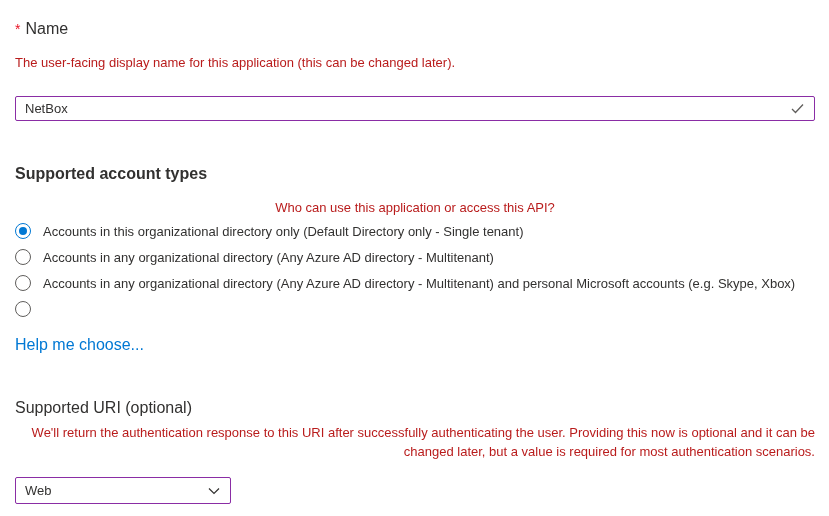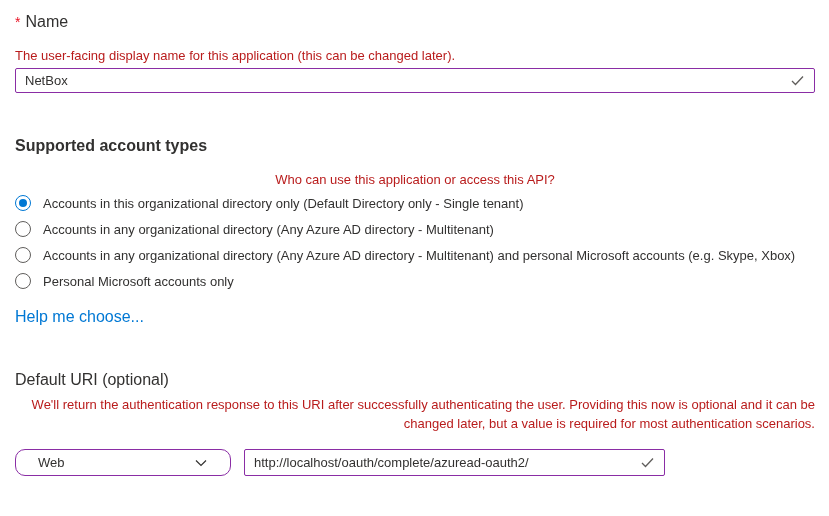--- a/index.html
+++ b/index.html
@@ -27,33 +27,33 @@
     color: #e81123;
     margin-right: 5px;
     font-size: 14px;
   }
   .field-desc {
     font-size: 13px;
     line-height: 18px;
     color: #b91c1c;
     max-width: 802px;
   }
-  .name-title { margin-top: 4px; }
+  .name-title { margin-top: 11px; }
   .name-desc { margin-top: 15px; }
   .text-field {
     box-sizing: border-box;
     border: 1px solid #8a2da5;
     border-radius: 2px;
     background: #ffffff;
     display: flex;
     align-items: center;
     padding: 0 9px;
   }
   .name-field {
-    margin-top: 3px;
+    margin-top: 24px;
     width: 800px;
     height: 25px;
   }
   .text-field input {
     flex: 1;
     border: none;
     outline: none;
     padding: 0;
     font-family: "Liberation Sans", "DejaVu Sans", sans-serif;
     font-size: 13px;
@@ -114,26 +114,26 @@
   .redirect-controls {
     margin-top: 16px;
     display: flex;
     align-items: center;
   }
   .platform-select {
     box-sizing: border-box;
     width: 216px;
     height: 27px;
     border: 1px solid #8a2da5;
-    border-radius: 10px;
+    border-radius: 2px;
     background: #ffffff;
     display: flex;
     align-items: center;
     justify-content: space-between;
-    padding: 0 22px;
+    padding: 0 9px;
     font-size: 13px;
     color: #323130;
     cursor: pointer;
   }
   .uri-field {
     margin-left: 13px;
     width: 421px;
     height: 27px;
   }
 </style>
@@ -166,38 +166,31 @@
     <div class="radio-row">
       <span class="radio-circle"></span>
       <span class="radio-label">Accounts in any organizational directory (Any Azure AD directory - Multitenant)</span>
     </div>
     <div class="radio-row">
       <span class="radio-circle"></span>
       <span class="radio-label">Accounts in any organizational directory (Any Azure AD directory - Multitenant) and personal Microsoft accounts (e.g. Skype, Xbox)</span>
     </div>
     <div class="radio-row">
       <span class="radio-circle"></span>
-      <span class="radio-label">Personal Microsoft accounts only</span>
     </div>
   </div>
 
   <a class="help-link">Help me choose...</a>
 
   
-  <div class="section-title redirect-title">Default URI (optional)</div>
+  <div class="section-title redirect-title">Supported URI (optional)</div>
   <div class="field-desc redirect-desc">We'll return the authentication response to this URI after successfully authenticating the user. Providing this now is optional and it can be changed later, but a value is required for most authentication scenarios.</div>
 
   <div class="redirect-controls">
     <div class="platform-select">
       <span>Web</span>
       <svg width="14" height="14" viewBox="0 0 14 14">
         <polyline points="2,4.5 7,9.5 12,4.5" fill="none" stroke="#323130" stroke-width="1.2"></polyline>
       </svg>
     </div>
-    <div class="text-field uri-field">
-      <input type="text" value="http://localhost/oauth/complete/azuread-oauth2/" style="">
-      <svg class="check-icon" width="15" height="15" viewBox="0 0 15 15">
-        <polyline points="2,8 5.5,11.5 13,3.5" fill="none" stroke="#605e5c" stroke-width="1.3"></polyline>
-      </svg>
-    </div>
   </div>
 
 </div>
 
 </body></html>

